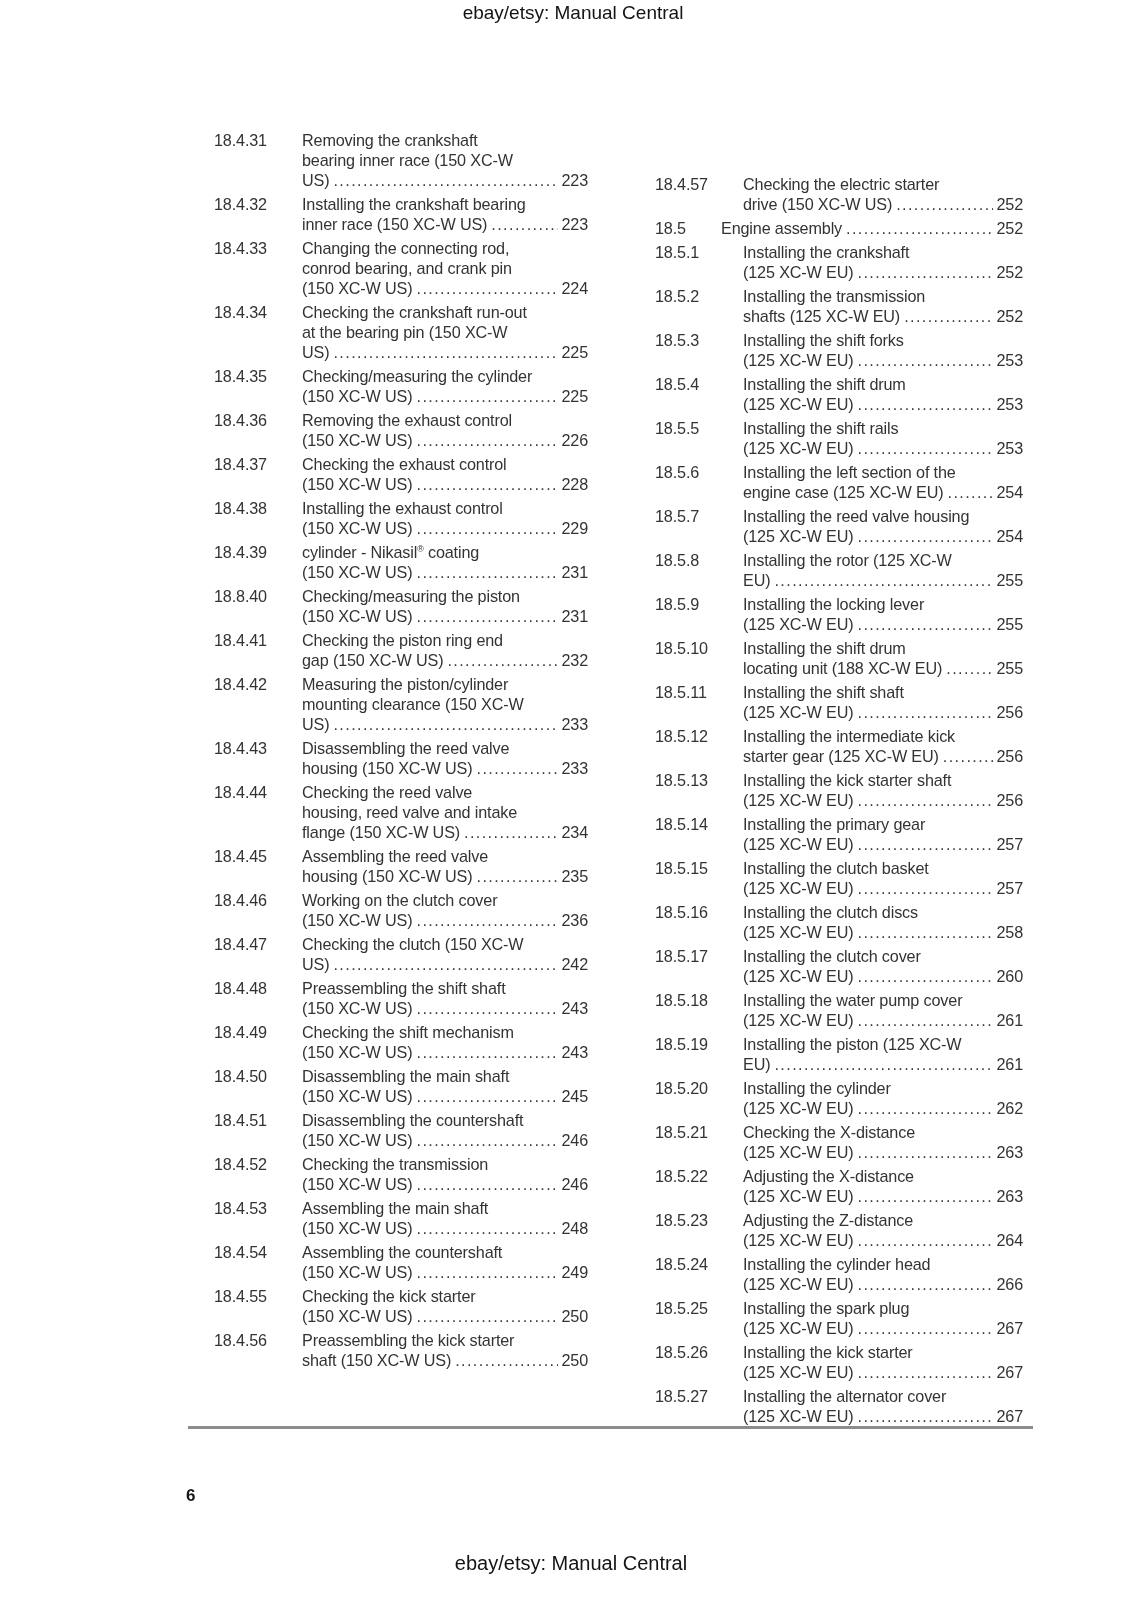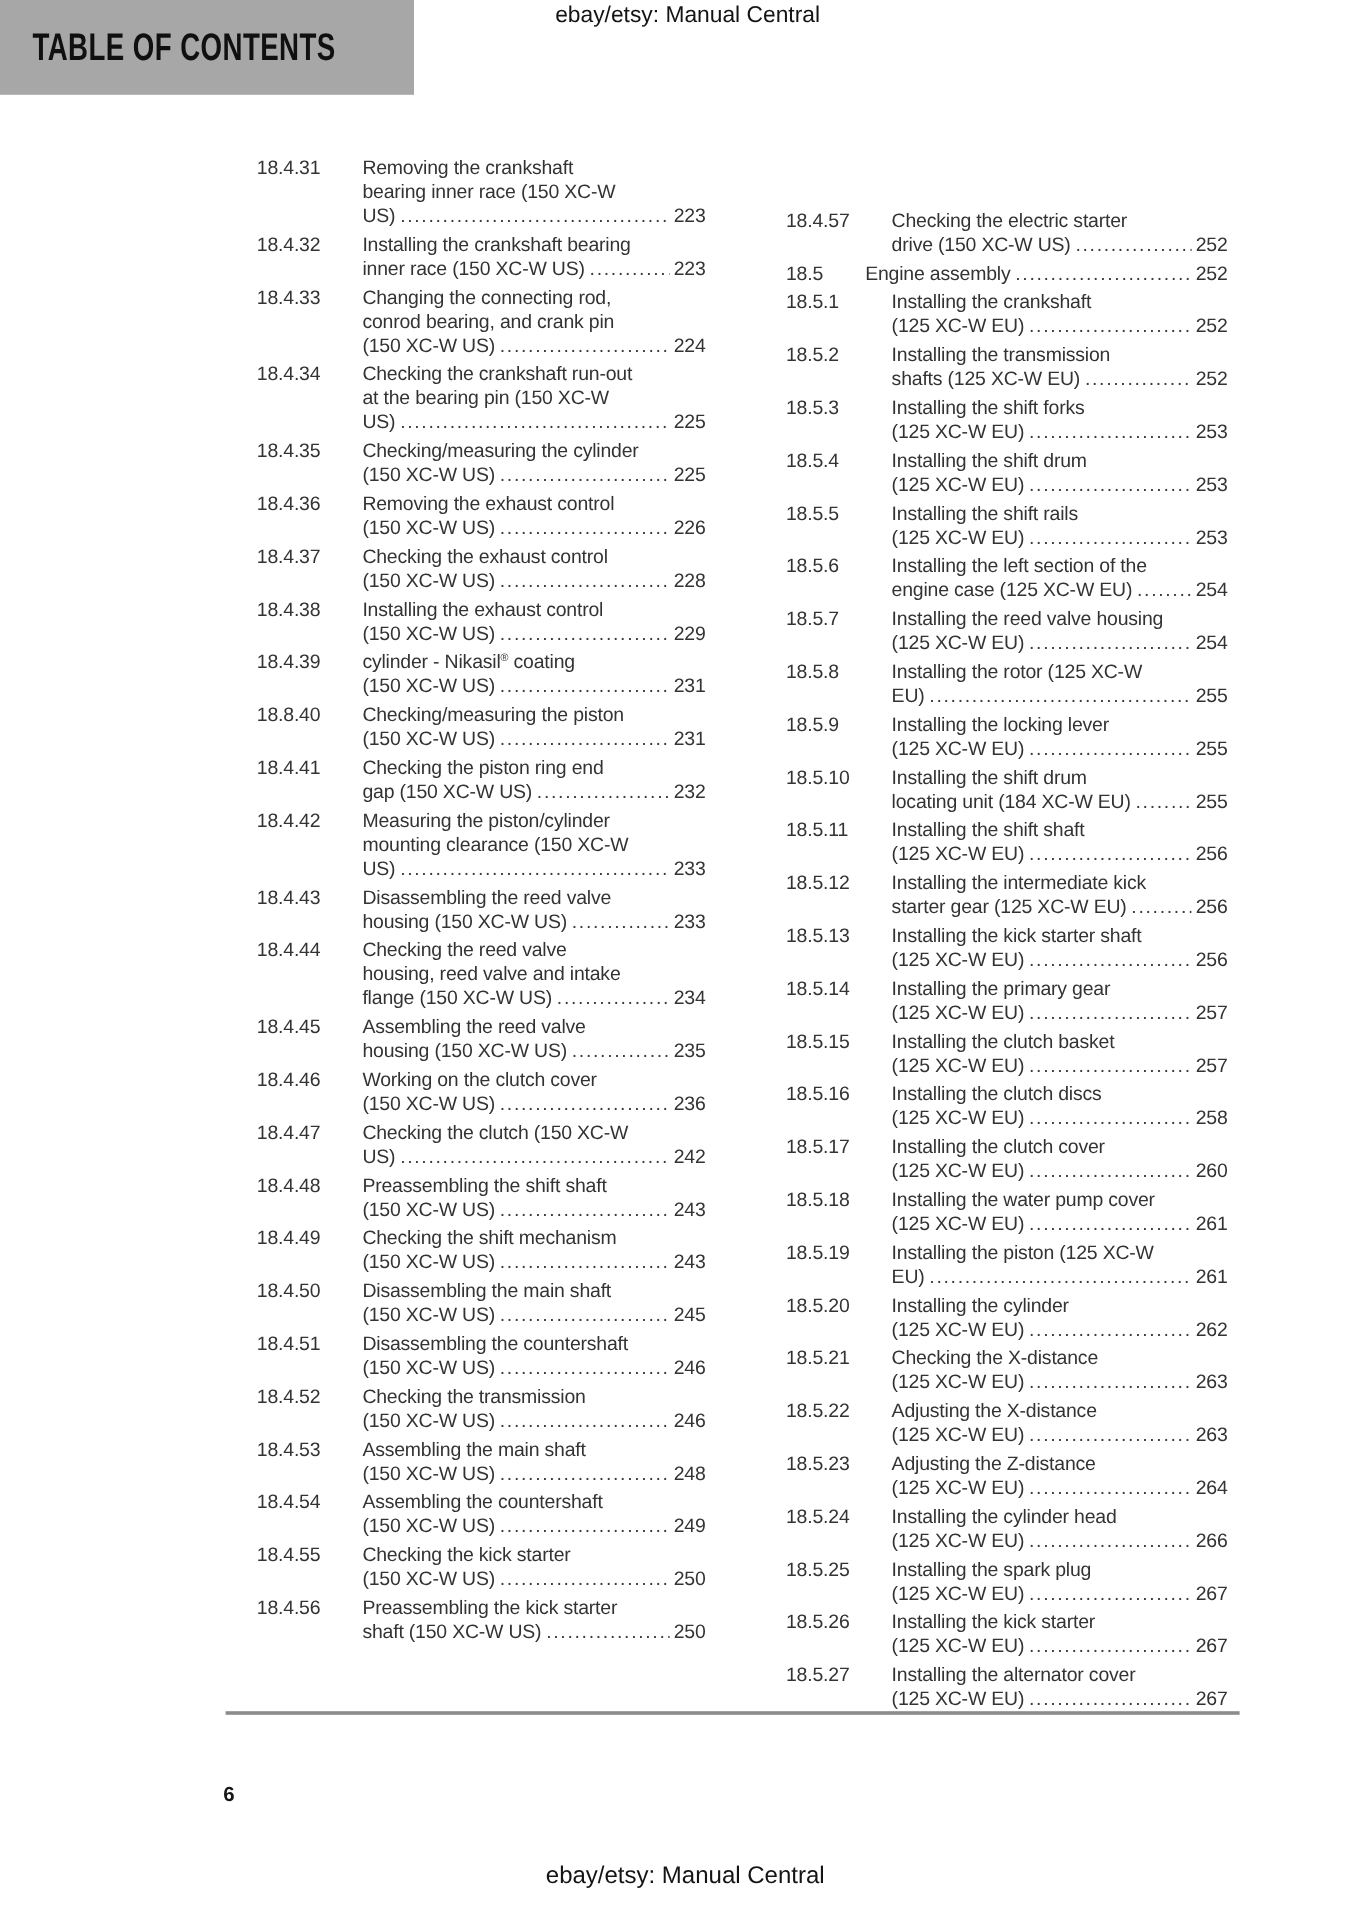--- a/index.html
+++ b/index.html
@@ -72,23 +72,20 @@
     position: absolute; top: 1552px; left: 0; width: 100%;
     box-sizing: border-box; padding-left: 12px;
     text-align: center; font-size: 20px; color: #141414;
   }
 </style>
 </head>
 <body>
 
 <div class="page">
 
-  <div class="toc-header-box">
-    <span class="toc-title">TABLE OF CONTENTS</span>
-  </div>
 
   <div class="doc-header">ebay/etsy: Manual Central</div>
 
   <div class="col" id="col-0">
       <div class="entry">
     <span class="num">18.4.31</span>
     <div class="body">
           <div class="tline"><span class="ltext">Removing the crankshaft</span></div>
           <div class="tline"><span class="ltext">bearing inner race (150 XC-W</span></div>
           <div class="tline last">
@@ -497,21 +494,21 @@
             <span class="dots">..........................................................................................</span>
             <span class="pagenum">255</span>
           </div>
         </div>
   </div>
       <div class="entry">
     <span class="num">18.5.10</span>
     <div class="body">
           <div class="tline"><span class="ltext">Installing the shift drum</span></div>
           <div class="tline last">
-            <span class="ltext">locating unit (184 XC-W EU)</span>
+            <span class="ltext">locating unit (188 XC-W EU)</span>
             <span class="dots">..........................................................................................</span>
             <span class="pagenum">255</span>
           </div>
         </div>
   </div>
       <div class="entry">
     <span class="num">18.5.11</span>
     <div class="body">
           <div class="tline"><span class="ltext">Installing the shift shaft</span></div>
           <div class="tline last">

